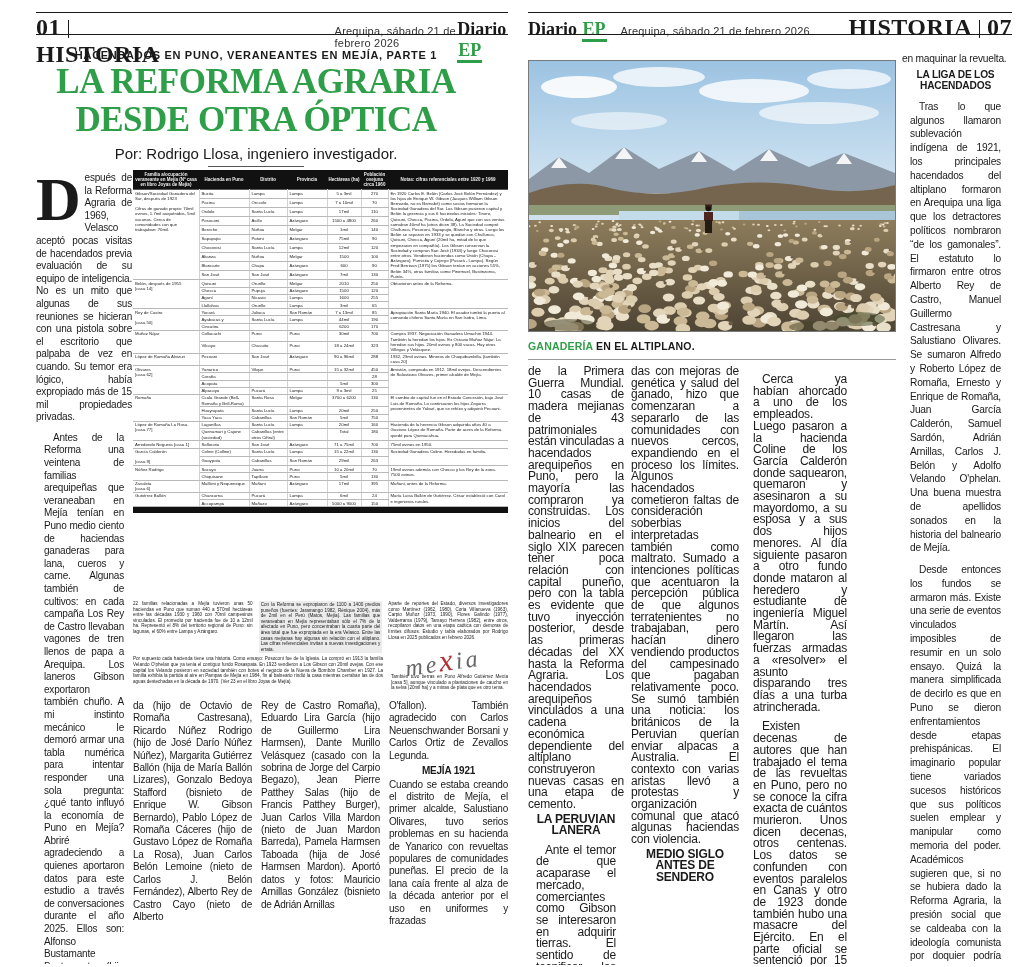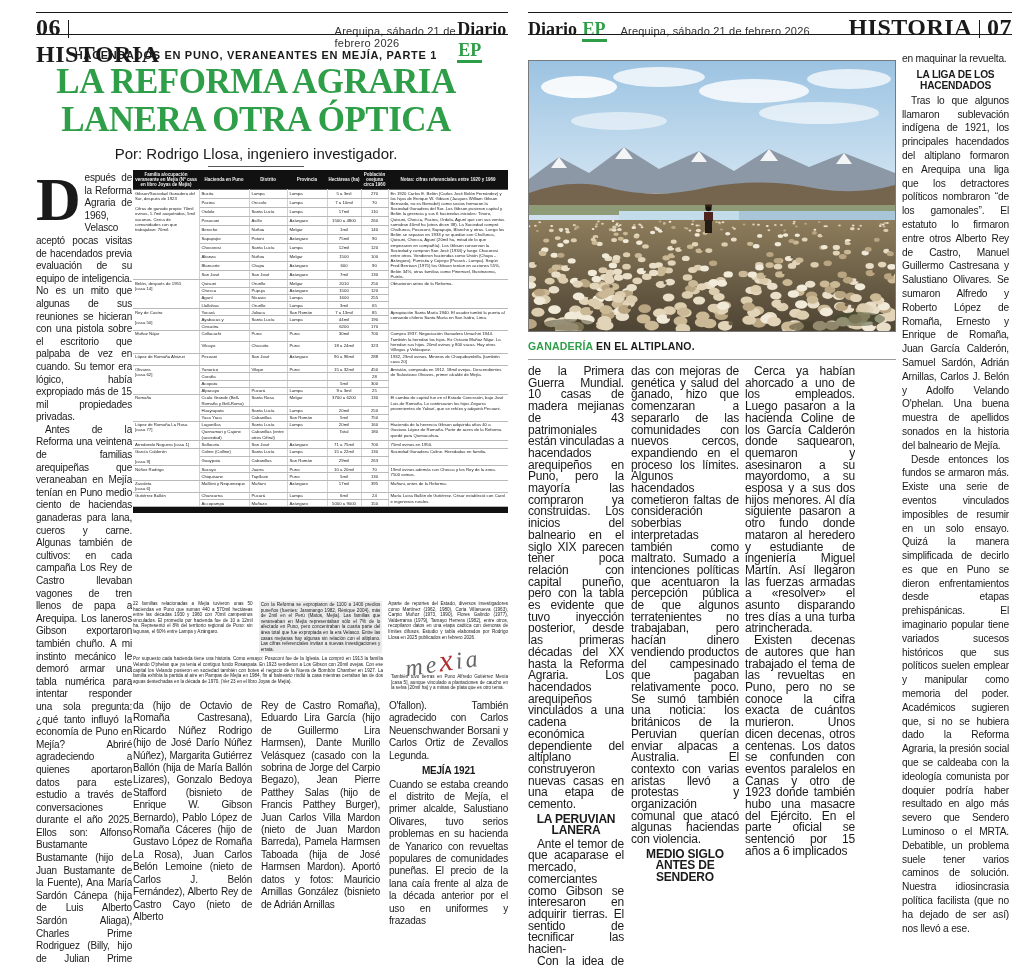--- a/index.html
+++ b/index.html
@@ -20,21 +20,21 @@
 
   .kicker{position:absolute;top:49px;left:0;right:0;text-align:center;
           font-size:11px;font-weight:bold;letter-spacing:.7px;}
   .headline{position:absolute;top:63px;left:0;right:0;text-align:center;
             font-family:"Liberation Serif",serif;font-weight:bold;color:var(--green);
             font-size:35px;line-height:38px;letter-spacing:-.5px;}
   .byline{position:absolute;top:145px;left:0;right:0;text-align:center;font-size:15px;}
   .bylinerule{position:absolute;top:166px;left:50%;width:96px;margin-left:-48px;height:1px;background:#555;}
 
   .col{position:absolute;text-align:justify;overflow:hidden;font-size:10px;line-height:12.4px;letter-spacing:-.2px;}
-  .blk-p{text-indent:9px;margin:0;}
+  .blk-p{text-indent:9px;margin:8px;}
   .blk-pc{margin:0;}
   .blk-h{font-weight:bold;text-align:center;text-indent:0;margin:3px 0 2px;line-height:11.5px;}
   .dropcap{float:left;font-family:"Liberation Serif",serif;font-weight:bold;
            font-size:62px;line-height:48px;padding:3px 4px 0 0;}
 
   #col1L{left:36px;top:172px;width:96px;height:792px;line-height:12.6px;}
 
   #tableWrap{position:absolute;left:133px;top:170px;width:375px;height:424px;overflow:hidden;}
   table{width:100%;border-collapse:collapse;table-layout:fixed;font-size:4.3px;line-height:5.2px;color:#222;}
   thead th{background:#111;color:#eee;font-size:4.5px;line-height:5px;padding:2px 1px;text-align:center;vertical-align:middle;font-weight:bold;}
@@ -74,34 +74,34 @@
 </style>
 </head>
 <body>
 
 <div class="spread">
 
   <section class="page" id="pageL">
     <div class="hrule" style="left:36px;right:4px;top:12px"></div>
     <div class="phead" style="left:36px;right:4px">
       <span class="ptitle">
-        <span>06</span><span class="pnum-div"></span><span>HISTORIA</span>
+        <span>01</span><span class="pnum-div"></span><span>HISTORIA</span>
       </span>
       <span class="dateline" style="margin-left:175px">Arequipa, sábado 21 de febrero 2026</span>
       <span class="masthead" style="margin-left:auto">
         <span>Diario</span>
         <span class="ep">EP</span>
       </span>
     </div>
     <div class="hrule" style="left:36px;right:4px;top:34px"></div>
 
     <div class="kicker">HACENDADOS EN PUNO, VERANEANTES EN MEJÍA, PARTE 1</div>
     <div class="headline">
       <div>LA REFORMA AGRARIA</div>
-      <div>LANERA OTRA ÓPTICA</div>
+      <div>DESDE OTRA ÓPTICA</div>
     </div>
     <div class="byline">Por: Rodrigo Llosa, ingeniero investigador.</div>
     <div class="bylinerule"></div>
 
     <div class="col" id="col1L">
         <div class="blk-pc"><span class="dropcap">D</span>espués de la Reforma Agraria de 1969, Velasco aceptó pocas visitas de hacendados previa evaluación de su equipo de inteligencia. No es un mito que algunas de sus reuniones se hicieran con una pistola sobre el escritorio que palpaba de vez en cuando. Su temor era lógico, había expropiado más de 15 mil propiedades privadas.</div>
         <div class="blk-p">Antes de la Reforma una veintena de familias arequipeñas que veraneaban en Mejía tenían en Puno medio ciento de haciendas ganaderas para lana, cueros y carne. Algunas también de cultivos: en cada campaña Los Rey de Castro llevaban vagones de tren llenos de papa a Arequipa. Los laneros Gibson exportaron también chuño. A mi instinto mecánico le demoró armar una tabla numérica para intentar responder una sola pregunta: ¿qué tanto influyó la economía de Puno en Mejía? Abriré agradeciendo a quienes aportaron datos para este estudio a través de conversaciones durante el año 2025. Ellos son: Alfonso Bustamante Bustamante (hijo de Juan Bustamante de la Fuente), Ana María Sardón Cánepa (hija de Luis Alberto Sardón Aliaga), Charles Prime Rodriguez (Billy, hijo de Julian Prime Brazier), Javier de Romaña Zerece-</div>
       </div>
 
     <div id="tableWrap">

